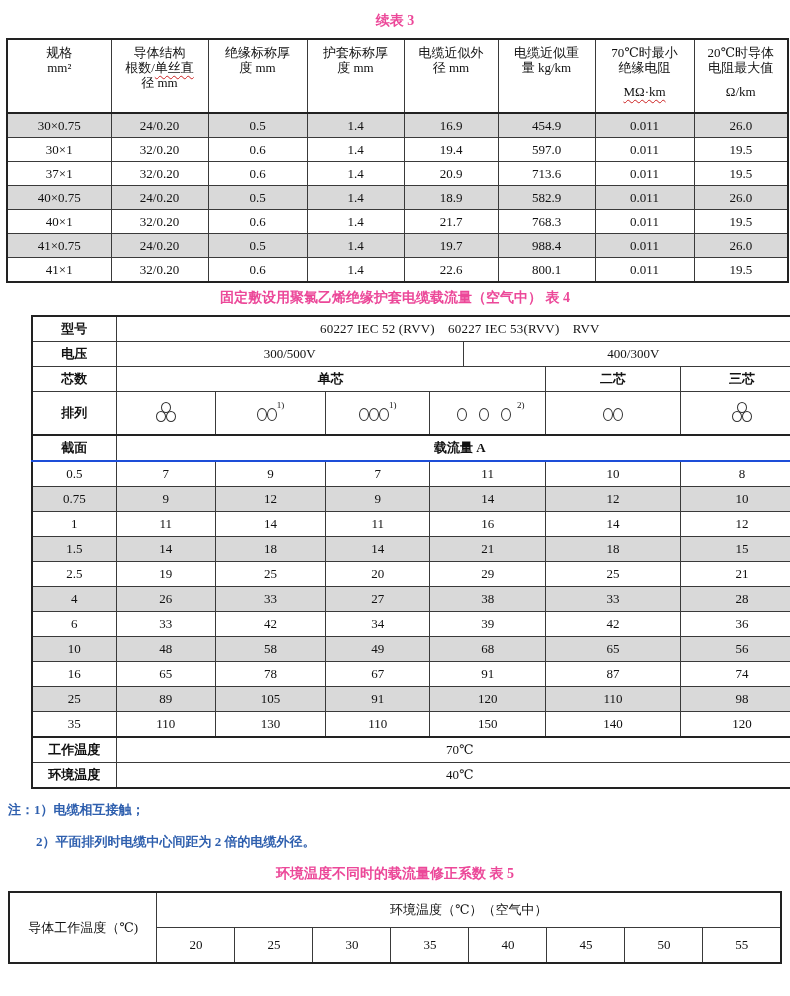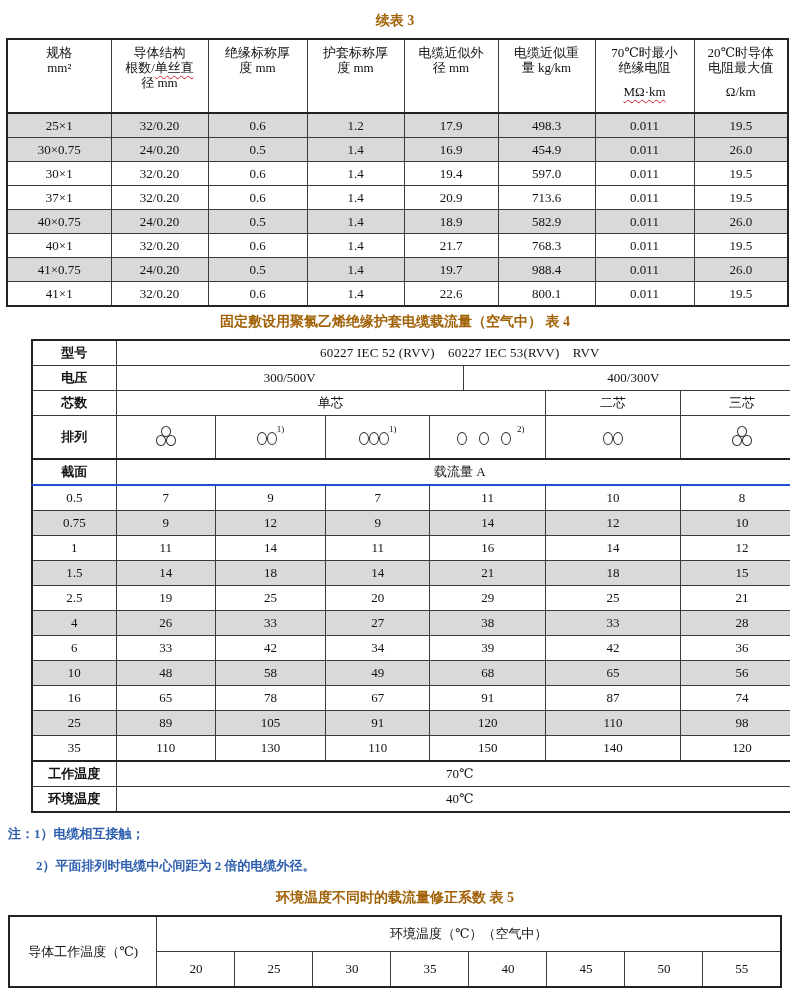--- a/index.html
+++ b/index.html
@@ -6,21 +6,21 @@
   body{
     width:790px;
     font-family:"Liberation Serif","DejaVu Serif",serif;
     color:#111;
   }
   .page{padding:6px 6px 10px 6px;}
   .doc-title{
     text-align:center;
     font-weight:bold;
     font-size:14px;
-    color:#a16207;
+    color:#ec4899;
     margin:6px 0 8px 0;
   }
   table{
     border-collapse:collapse;
     table-layout:fixed;
     margin:0 auto;
     border:2px solid #222;
   }
   th,td{
     border:1px solid #3a3a3a;
@@ -50,21 +50,21 @@
     text-decoration-thickness:1px;
     text-underline-offset:3px;
   }
   
   #table4{width:774px;margin-left:25px;}
   #table4 th.rowlab{font-weight:bold;}
   #table4 tr.r-std th,#table4 tr.r-std td{height:22px;}
   #table4 tr.r-arr th,#table4 tr.r-arr td{height:40px;}
   tr.sep-top th,tr.sep-top td{border-top:2px solid #222;}
   tr.sep-bottom th,tr.sep-bottom td{border-bottom:2px solid #1d4ed8;}
-  .bold{font-weight:normal;}
+  .bold{font-weight:bold;}
   .model-val{letter-spacing:.2px;}
   
   .circ{
     display:inline-block;
     width:10px;height:13px;
     border:1px solid #333;
     border-radius:50%;
     background:#fff;
     box-sizing:border-box;
     vertical-align:middle;
@@ -140,30 +140,20 @@
             <div class="unit-gap"><span class="squiggle">MΩ·km</span></div>
           </th>
           <th>
             <div>20℃时导体</div>
             <div>电阻最大值</div>
             <div class="unit-gap">Ω/km</div>
           </th>
         </tr>
     </thead>
     <tbody id="t3-body">
-        <tr class="shaded">
-          <td>25×1</td>
-          <td>32/0.20</td>
-          <td>0.6</td>
-          <td>1.2</td>
-          <td>17.9</td>
-          <td>498.3</td>
-          <td>0.011</td>
-          <td>19.5</td>
-        </tr>
         <tr class="shaded">
           <td>30×0.75</td>
           <td>24/0.20</td>
           <td>0.5</td>
           <td>1.4</td>
           <td>16.9</td>
           <td>454.9</td>
           <td>0.011</td>
           <td>26.0</td>
         </tr>

